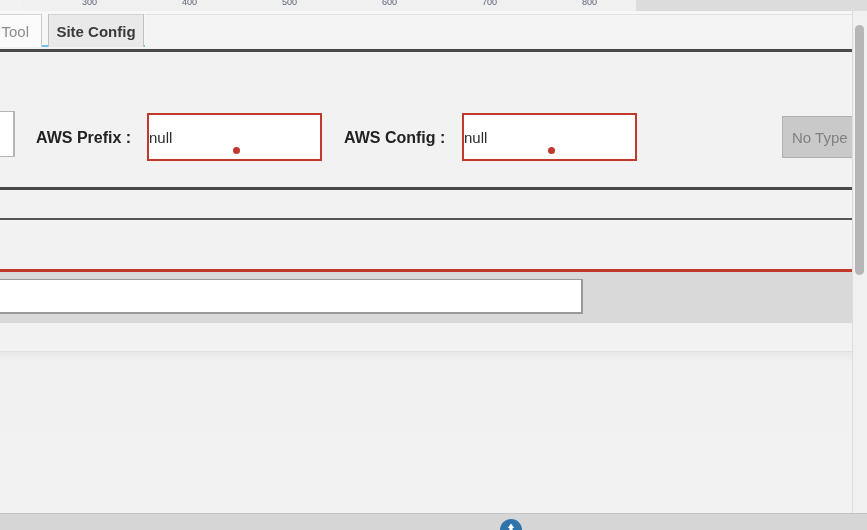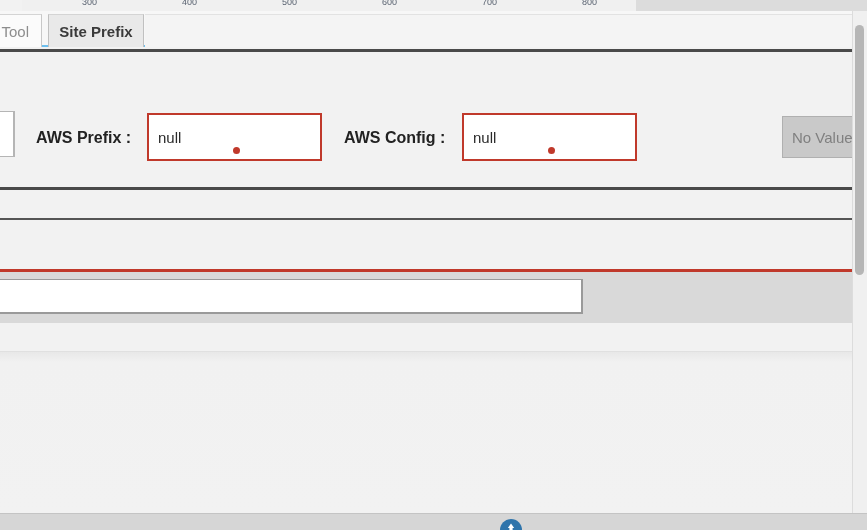--- a/index.html
+++ b/index.html
@@ -144,21 +144,20 @@
     white-space: nowrap;
     line-height: 1;
   }
 
   .text-input {
     position: absolute;
     background: #ffffff;
     border: 2px solid #c0392b;
     display: flex;
     align-items: center;
-    padding-left: 9px;
     font-size: 15px;
     color: #2a2a2a;
     font-family: "Liberation Sans", sans-serif;
     cursor: text;
   }
   .text-input.plain {
     border: 1px solid #b5b5b5;
     border-right: 2px solid #b5b5b5;
     box-shadow: inset 1px 0 0 #ffffff;
   }
@@ -314,21 +313,21 @@
         <div class="ruler-label" style="left: 560px;">800</div>
       </div>
   </div>
 
   <div class="tabbar">
     <div class="tab-strip-rest"></div>
     <div class="tab inactive">
       <span>y Tool</span>
     </div>
     <div class="tab active">
-      <span>Site Prefix</span>
+      <span>Site Config</span>
     </div>
   </div>
 
   <div class="sep-dark" style="top:49px;"></div>
 
   <div class="form-row">
 
     <div class="text-input plain" style="left:-26px; top:59px; width:41px; height:46px;">
       <span></span>
     </div>
@@ -339,21 +338,21 @@
       <span class="input-dot" style="left:84px;"></span>
     </div>
 
     <div class="field-label" style="left:344px; top:78px;">AWS Config :</div>
     <div class="text-input" style="left:462px; top:61px; width:175px; height:48px;">
       <span>null</span>
       <span class="input-dot" style="left:84px;"></span>
     </div>
 
     <div class="disabled-field" style="left:782px; top:64px; width:96px; height:42px;">
-      <span>No Value</span>
+      <span>No Type</span>
     </div>
   </div>
 
   <div class="sep-dark" style="top:187px;"></div>
   <div class="band" style="top:190px; height:28px;"></div>
   <div class="sep-dark" style="top:218px; height:2px; background:#555;"></div>
   <div class="band" style="top:220px; height:49px;"></div>
 
   <div class="sep-red" style="top:269px;"></div>
 

